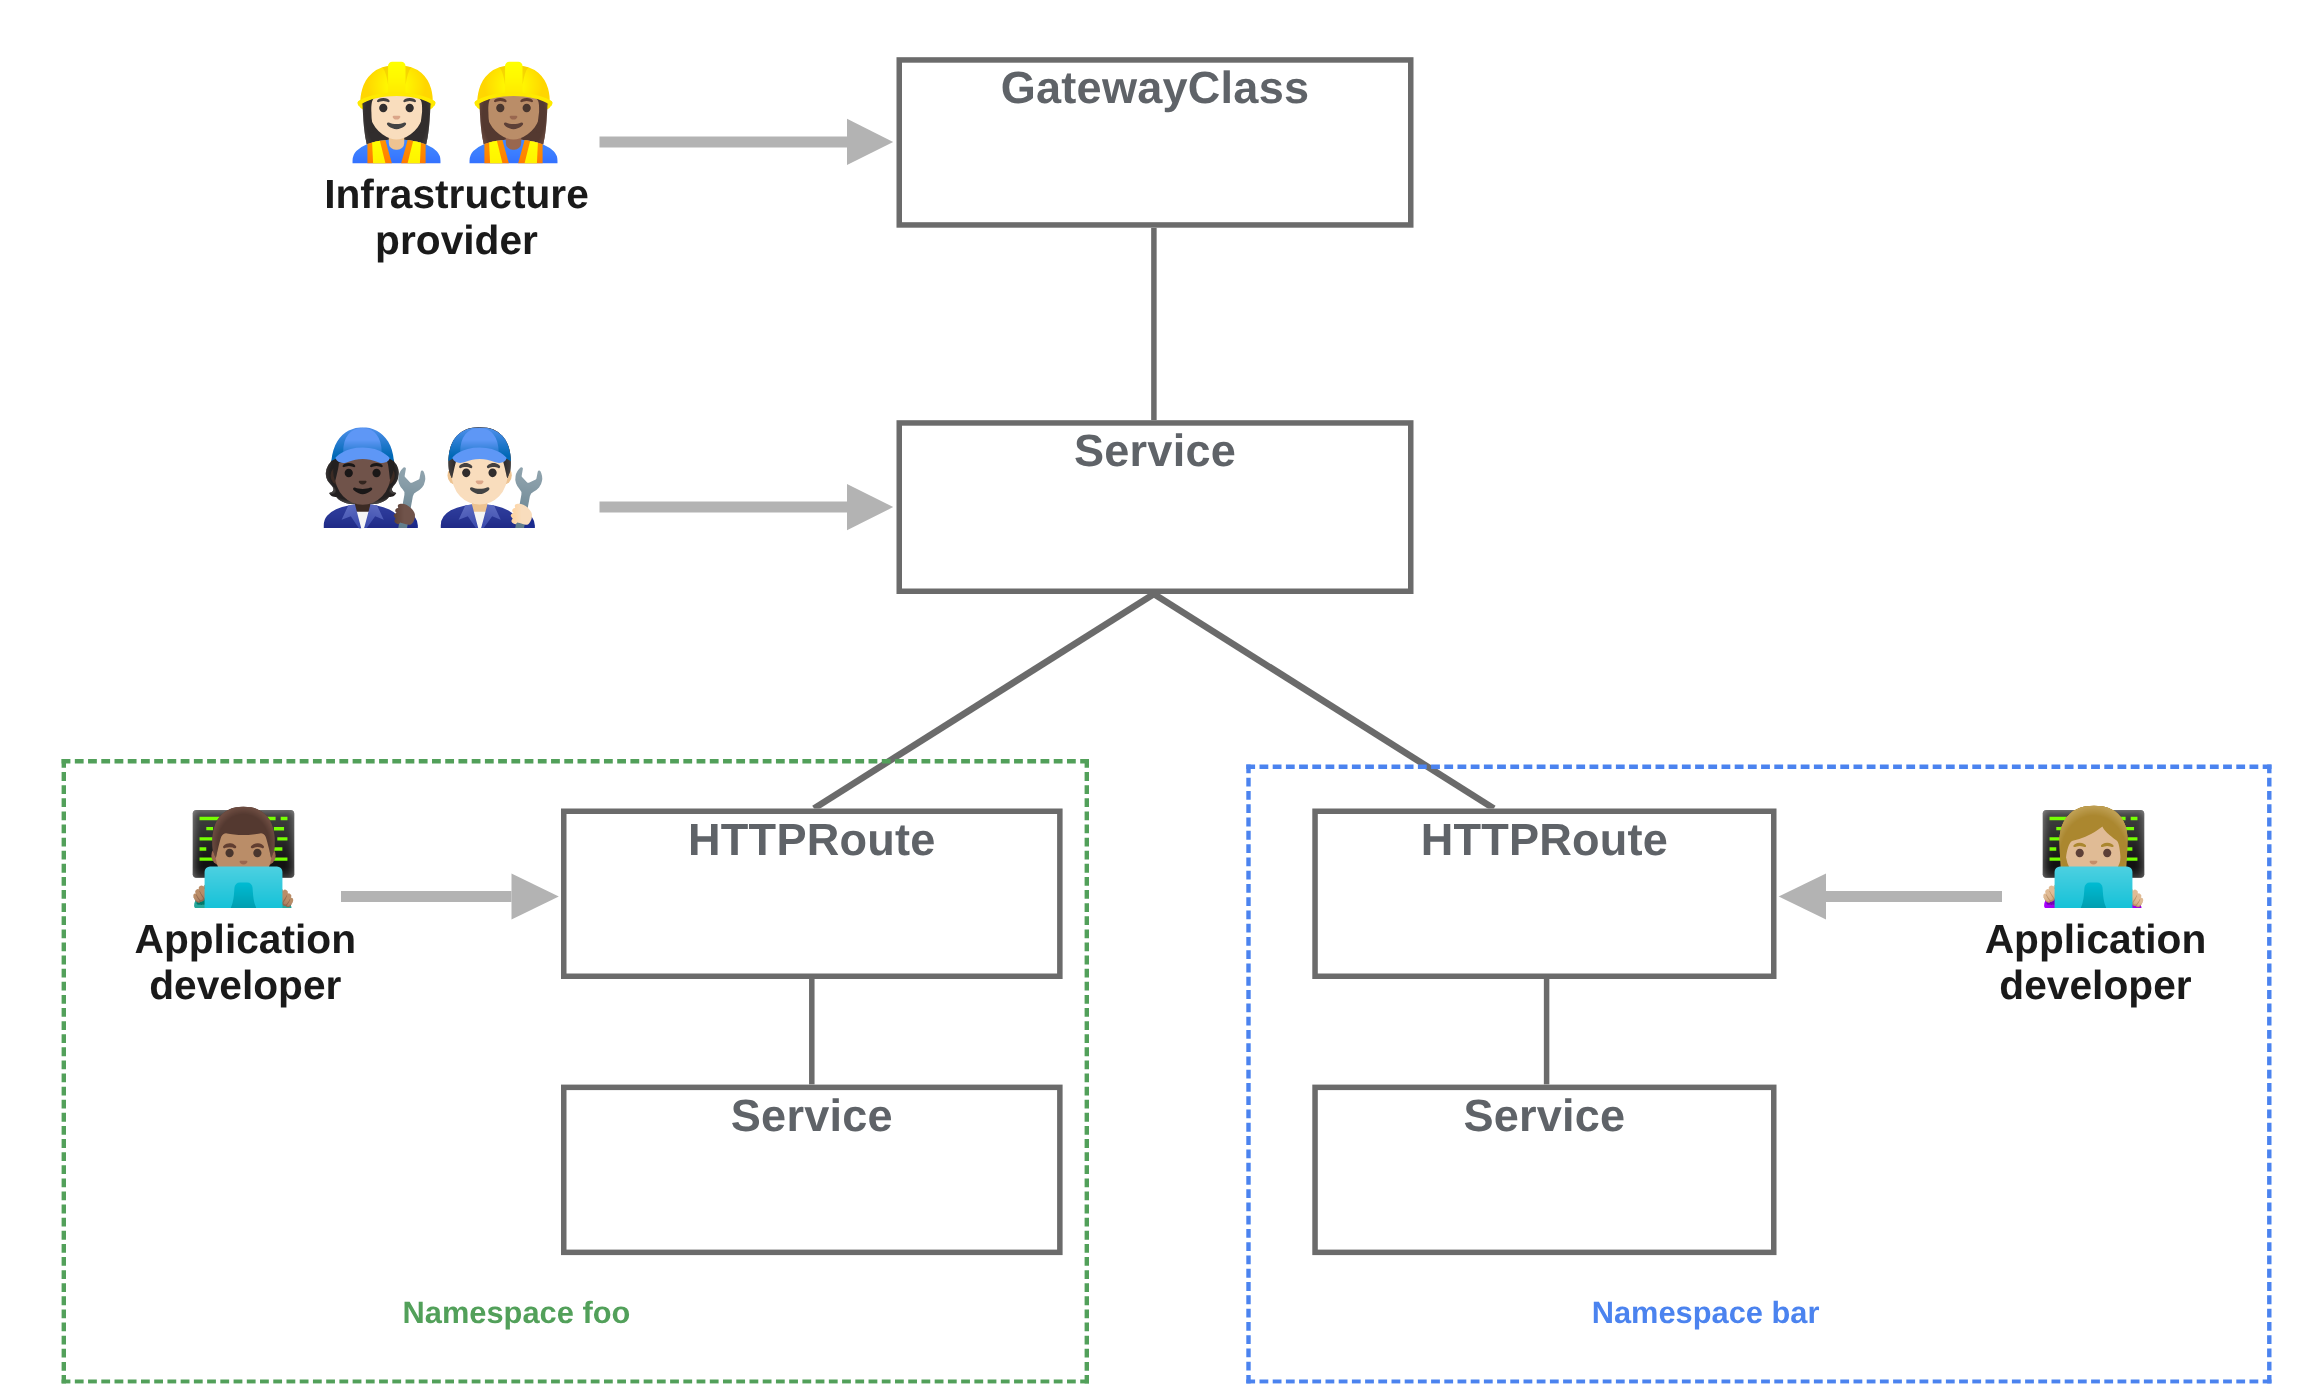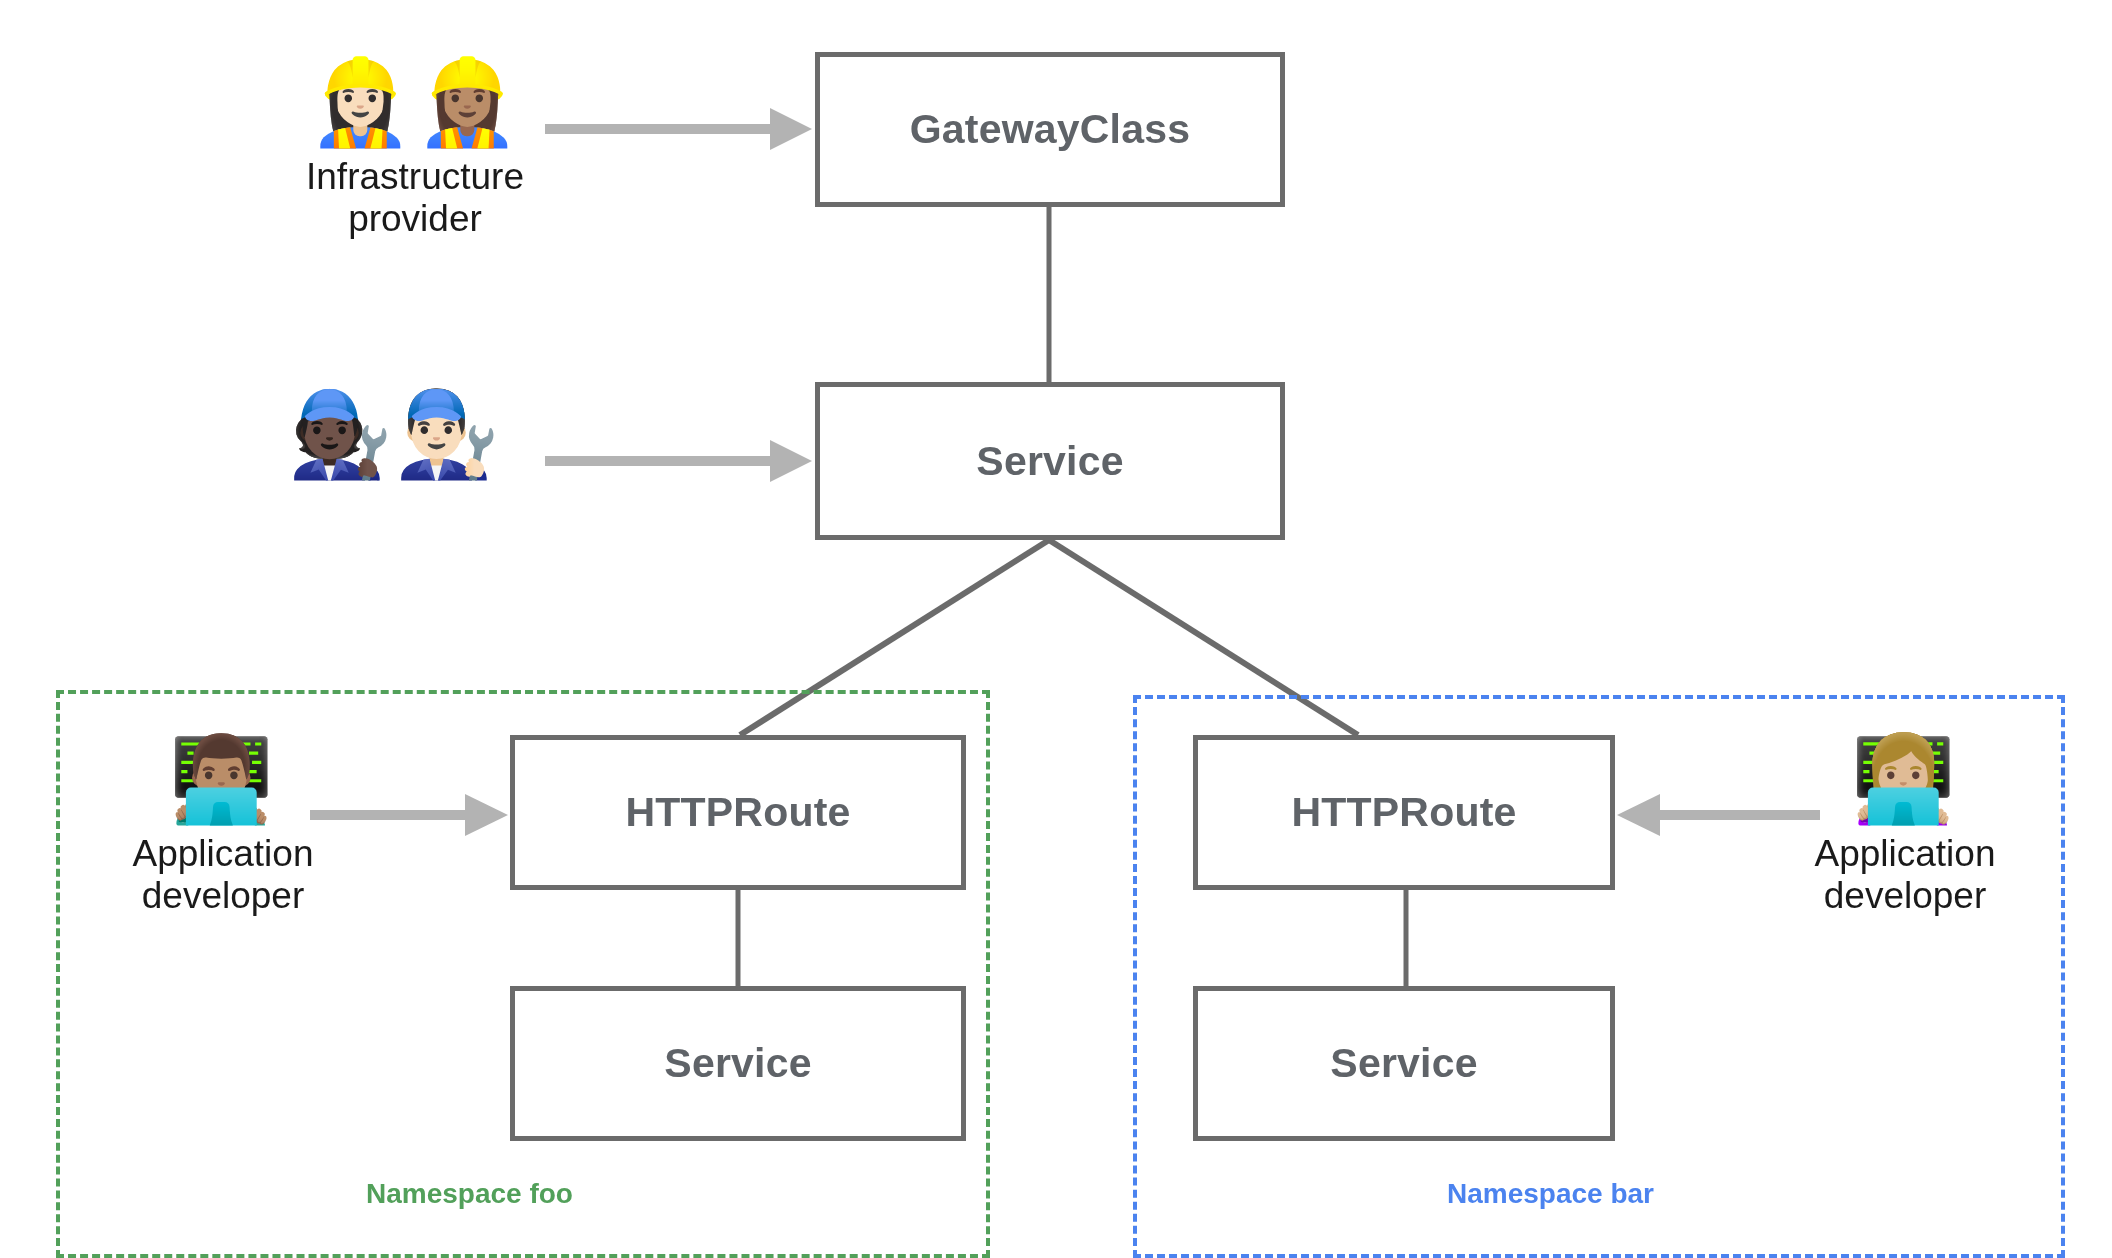--- a/index.html
+++ b/index.html
@@ -24,21 +24,21 @@
     width: 2112px;
     height: 1258px;
     pointer-events: none;
   }
   .node-box {
     position: absolute;
     box-sizing: border-box;
     border: 5px solid #6b6b6b;
     background: #ffffff;
     display: flex;
-    align-items: center;
+    align-items: flex-start;
     justify-content: center;
   }
   .node-label {
     font-family: "Liberation Sans", sans-serif;
     font-weight: bold;
     font-size: 41px;
     color: #5f6368;
     letter-spacing: 0.2px;
     white-space: nowrap;
   }
@@ -76,21 +76,21 @@
     white-space: nowrap;
     letter-spacing: 2px;
   }
   .persona-label {
     margin-top: 10px;
     font-family: "Liberation Sans", sans-serif;
     font-size: 37px;
     color: #1a1a1a;
     text-align: center;
     line-height: 1.12;
-    font-weight: normal;
+    font-weight: bold;
   }
   .persona-label .l2 { display: block; }
 </style>
 </head>
 <body>
 
 <div id="canvas">
 
   <svg class="lines" viewBox="0 0 2112 1258">
 

